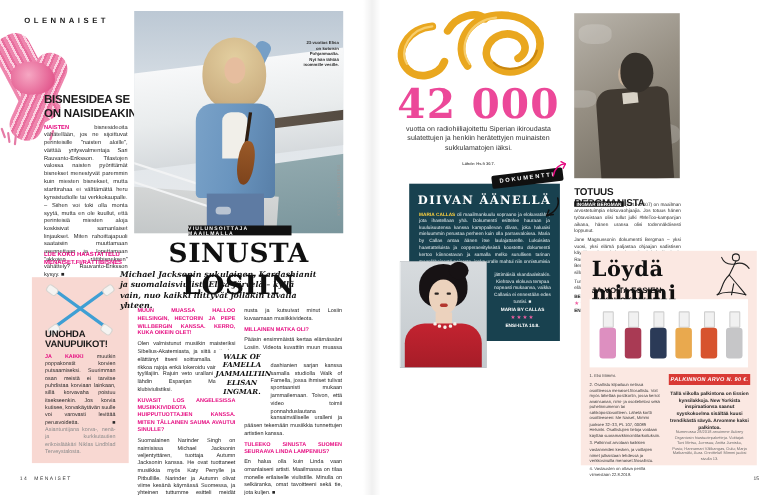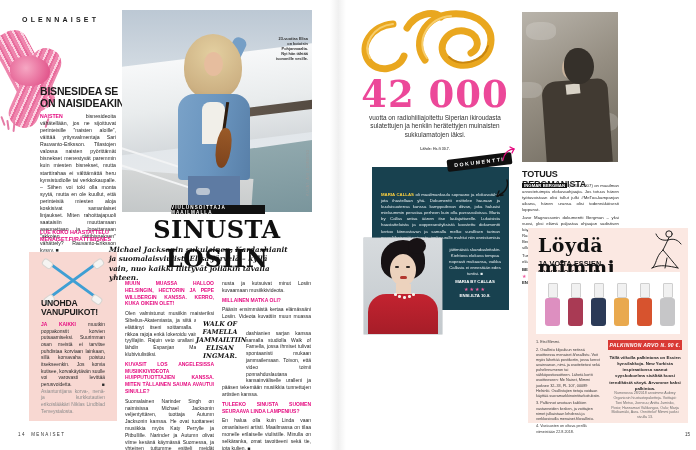--- a/index.html
+++ b/index.html
@@ -250,20 +250,21 @@
       <path d="M74,54 C62,38 74,14 98,12" stroke="#f7cd6b" stroke-width="2"></path>
       <path d="M135,42 C131,58 107,64 96,53" stroke="#c9860f" stroke-width="2"></path>
     </g>
   </svg>
 
   <div class="abs stat-num">42 000</div>
   <div class="abs stat-text">vuotta on radiohiiliajoitettu Siperian ikiroudasta sulatettujen ja henkiin herätettyjen muinaisten sukkulamatojen iäksi.</div>
   <div class="abs stat-src">Lähde: Hs.fi 30.7.</div>
 
   <div class="abs tealbox"></div>
+  <div class="abs teal-title">DIIVAN ÄÄNELLÄ</div>
   <div class="abs teal-body jt">
     <span class="q" style="color:#ffd23f;">MARIA CALLAS</span>
     <span>oli maailmankuulu sopraano ja elokuvatähti, jota ihastellaan yhä. Dokumentti esittelee hauraan ja kuuluisuutensa kanssa kamppailevan diivan, joka haluaisi mieluummin perustaa perheen kuin olla parrasvaloissa.</span>
     <span>Maria by Callas antaa äänen itse laulajattarelle. Lukuisista haastatteluista ja oopperaesityksistä koostettu dokumentti kertoo kiinnostavan ja samalla melko surullisen tarinan maanläheisestä naisesta, jonka uralle mahtui niin onnistumisia kuin</span>
   </div>
   <div class="abs teal-tail">
     <span>jättimäisiä skandaaleitakin. Kiehtova elokuva tempaa nopeasti mukaansa, vaikka Callasia ei ennestään edes tuntisi. ■</span>
     <div class="teal-film">MARIA BY CALLAS</div>
     <div class="stars">★★★★</div>
     <div class="teal-prem">ENSI-ILTA 10.8.</div>

